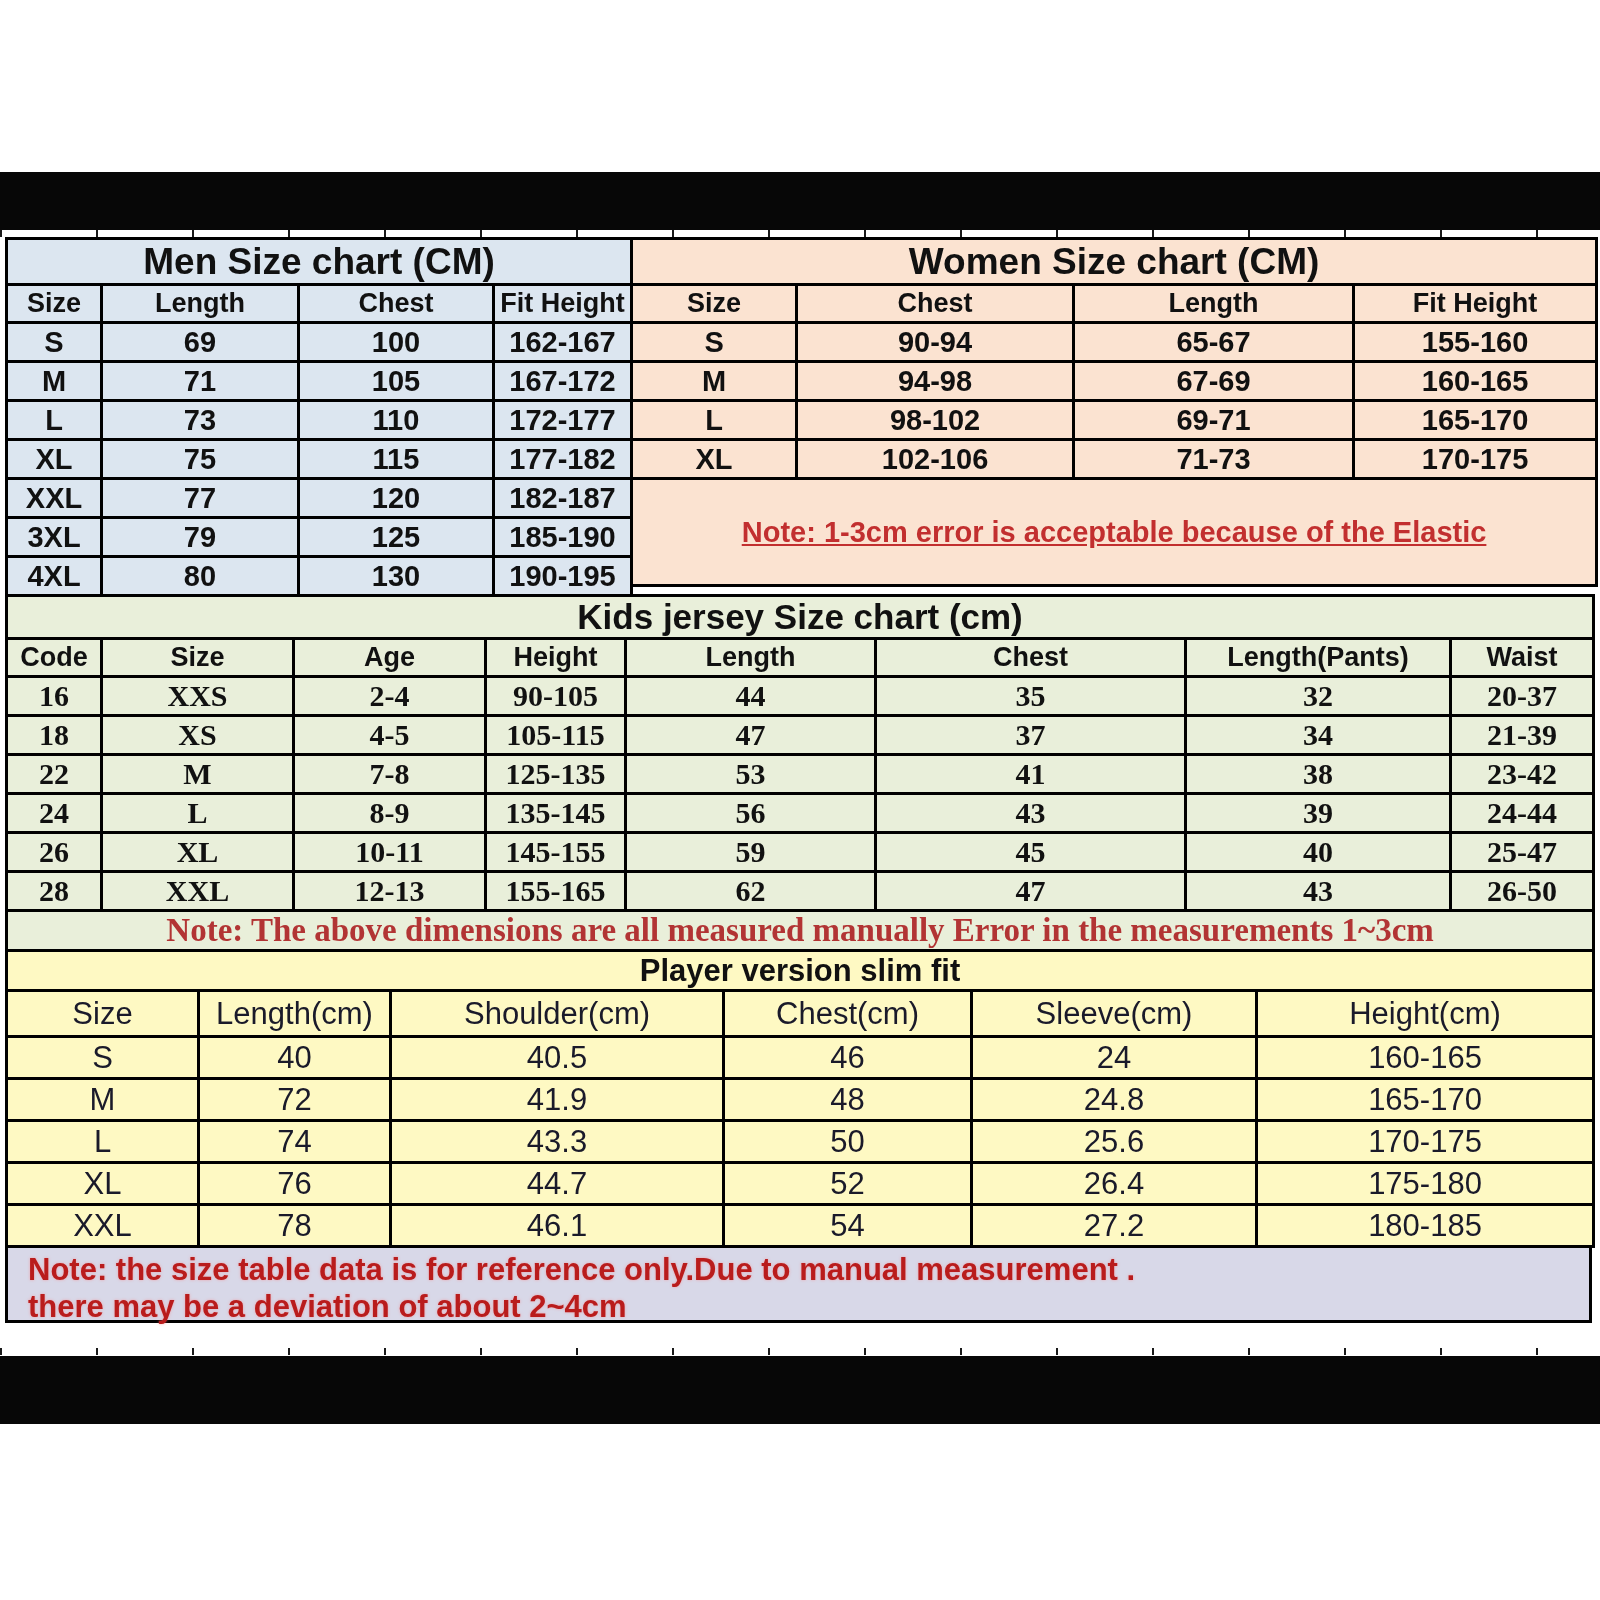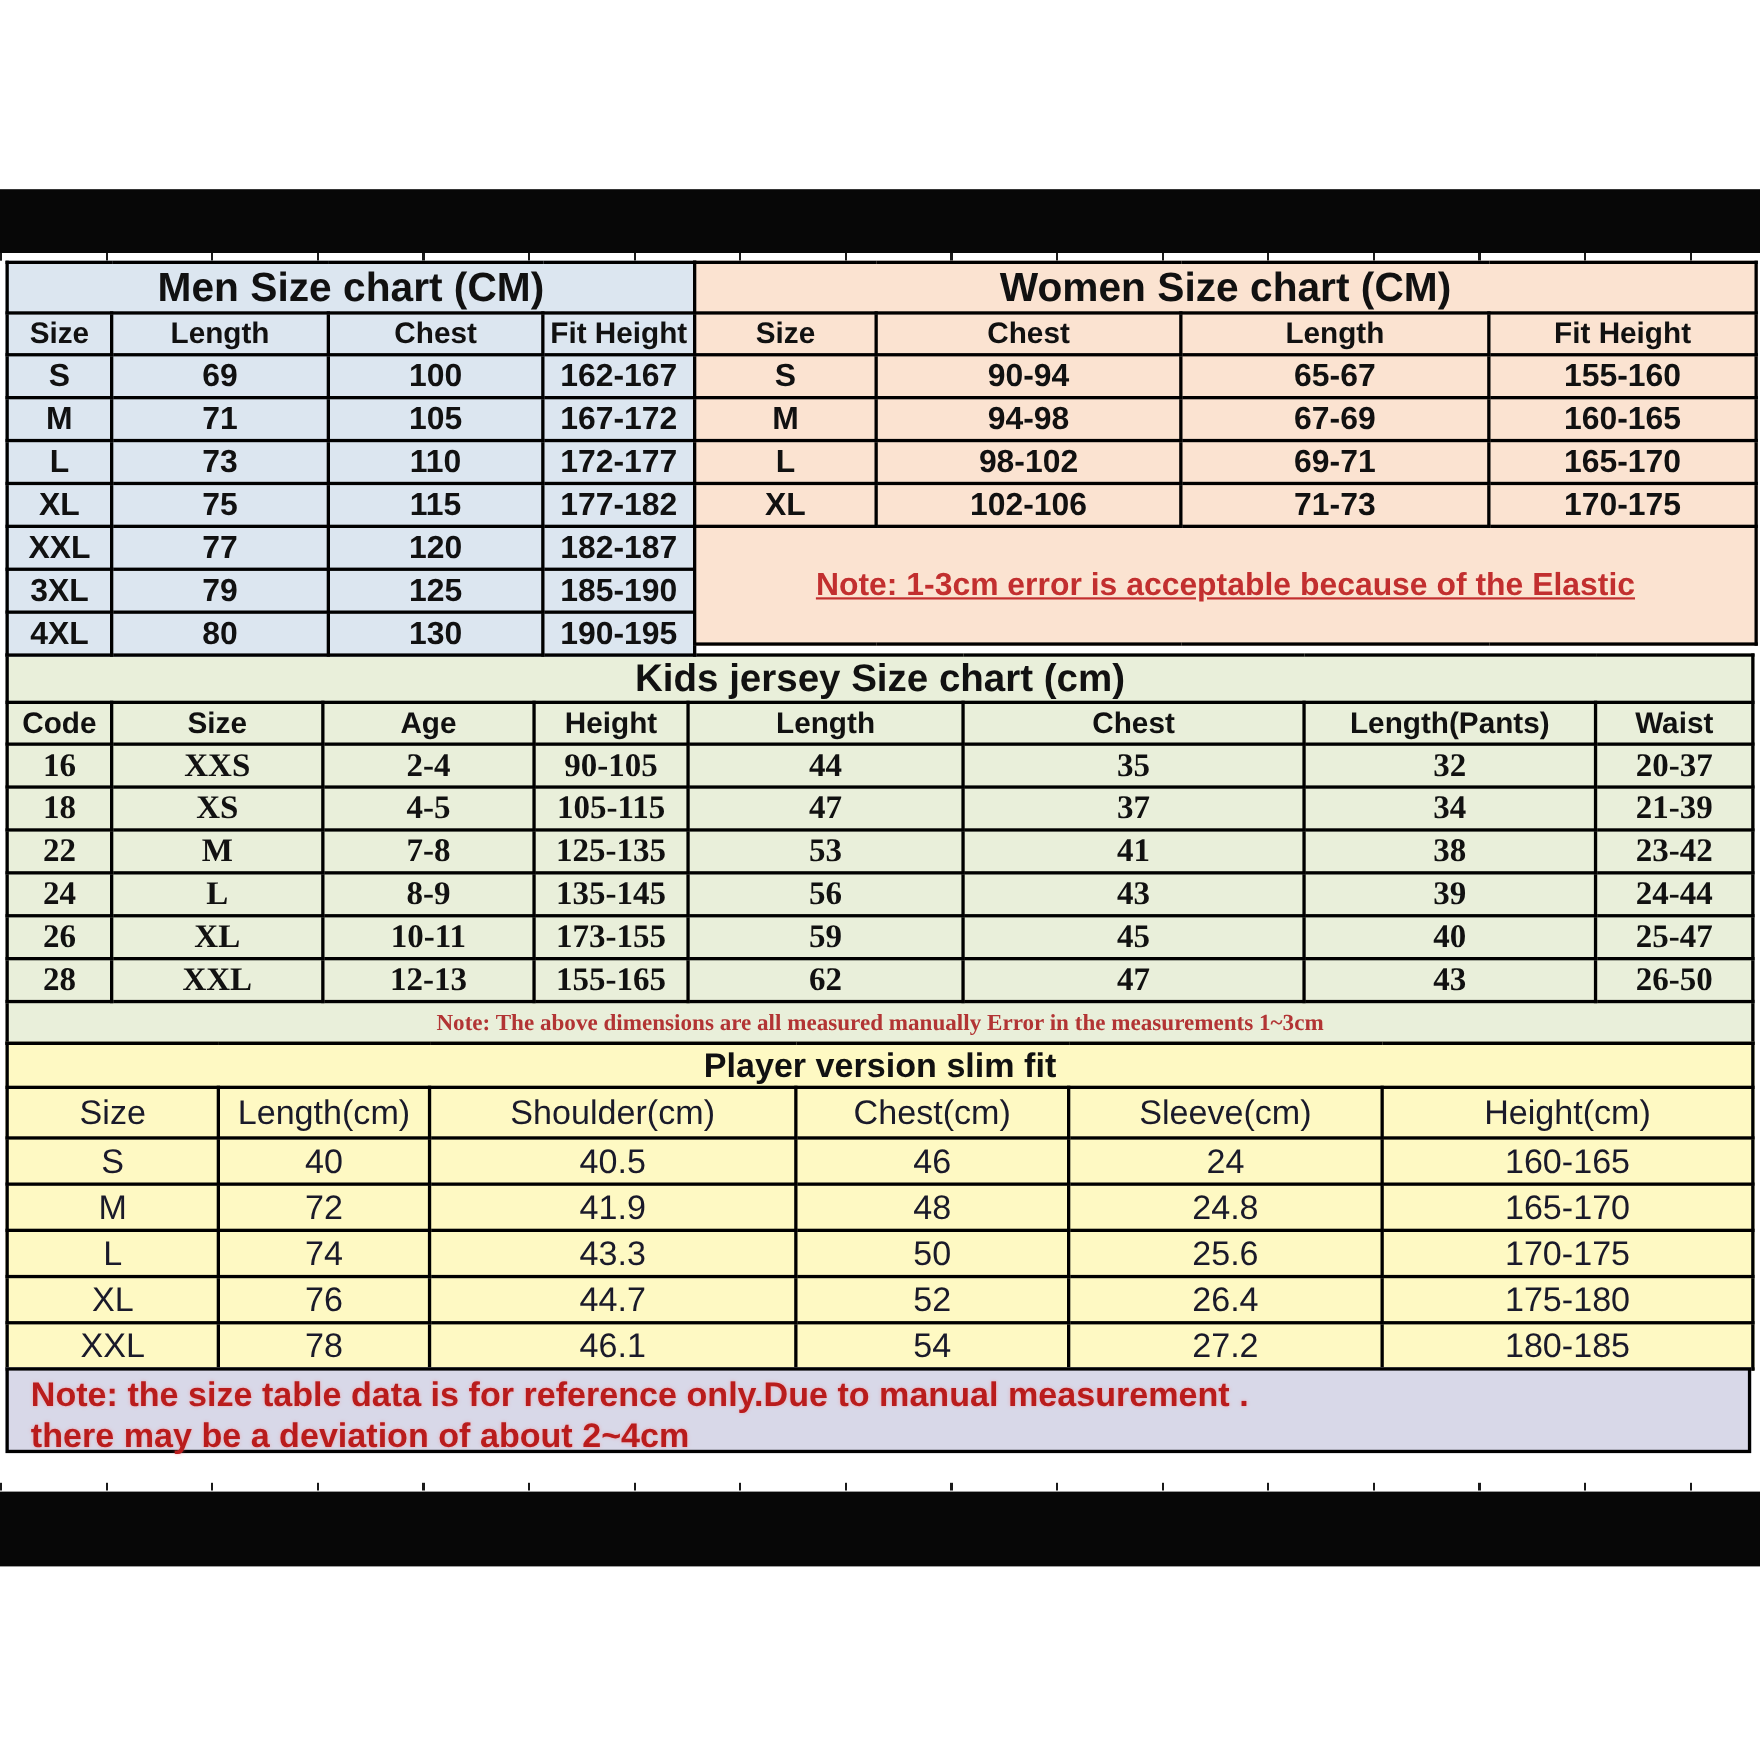--- a/index.html
+++ b/index.html
@@ -32,21 +32,21 @@
   .men th,.women th,.kids th{font-weight:bold;font-size:27px;color:#111;}
   .player th{font-weight:normal;font-size:31px;color:#1a1a2a;}
   .men tbody[data-rows] tr,.women tbody[data-rows] tr,.kids tbody[data-rows] tr{height:39px;}
   .player tbody[data-rows] tr{height:42px;}
   .men tbody[data-rows] td,.women tbody[data-rows] td{font-weight:bold;font-size:29px;color:#111;}
   .kids tbody[data-rows] td{font-family:"Liberation Serif",serif;font-weight:bold;font-size:30px;color:#111;}
   .player tbody[data-rows] td{font-weight:normal;font-size:31px;color:#1a1a2a;}
   .women .note-group tr{height:107px;}
   .women .note-group td{font-weight:bold;font-size:29px;color:#c22f2f;text-decoration:underline;}
   .kids .note-group tr{height:38px;}
-  .kids .note-group td{font-family:"Liberation Serif",serif;font-weight:bold;font-size:21px;color:#b23434;}
+  .kids .note-group td{font-family:"Liberation Serif",serif;font-weight:bold;font-size:33px;color:#b23434;}
   .footer-note{box-sizing:border-box;width:1587px;height:78px;margin-top:-3px;
        background:#d8d8e8;border:3px solid #000;padding:3px 10px 0 20px;
        font-weight:bold;font-size:31px;line-height:37px;color:#b91c1c;
        text-shadow:0 0 3px rgba(255,120,120,0.55);text-align:left;}
 </style>
 </head>
 <body>
 
 <div class="canvas">
 
@@ -244,21 +244,21 @@
             <td>135-145</td>
             <td>56</td>
             <td>43</td>
             <td>39</td>
             <td>24-44</td>
           </tr>
           <tr>
             <td>26</td>
             <td>XL</td>
             <td>10-11</td>
-            <td>173-155</td>
+            <td>145-155</td>
             <td>59</td>
             <td>45</td>
             <td>40</td>
             <td>25-47</td>
           </tr>
           <tr>
             <td>28</td>
             <td>XXL</td>
             <td>12-13</td>
             <td>155-165</td>

